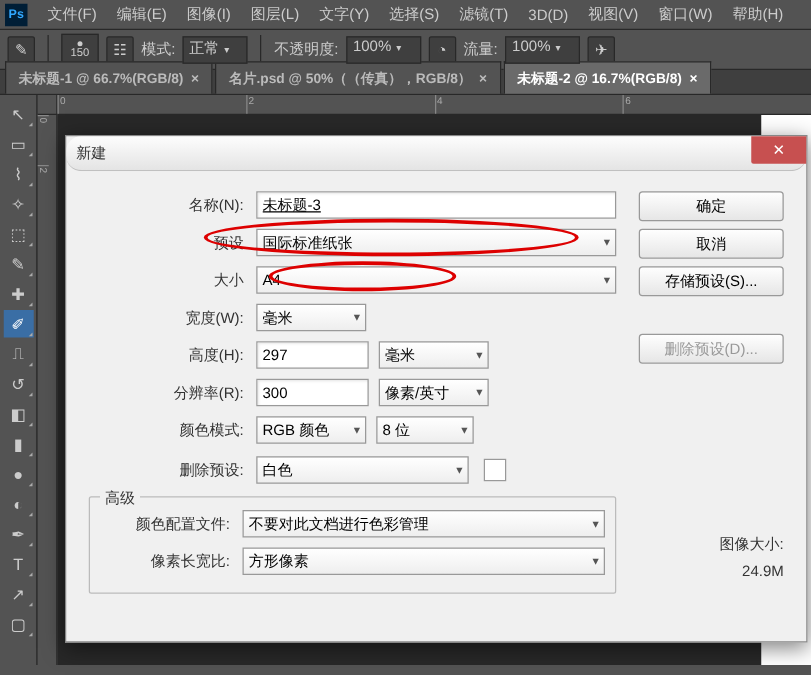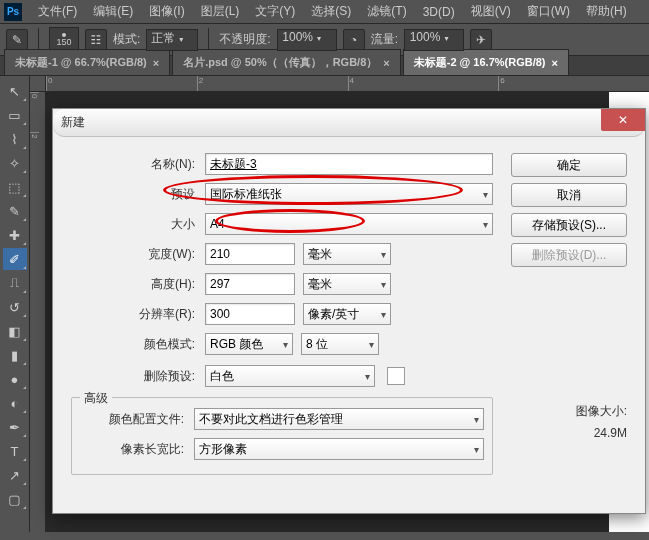--- a/index.html
+++ b/index.html
@@ -45,21 +45,21 @@
 .canvas-white { position:absolute; top:16px; right:0; width:40px; height:100%; background:#fff;}
 
 
 .dialog { position:absolute; top:108px; left:52px; width:594px; height:406px; background:#f0f0f0; border:1px solid #888; box-shadow:0 4px 16px rgba(0,0,0,0.5);}
 .dlg-title { height:28px; background: linear-gradient(#fdfdfd,#e4e4e4); border-bottom:1px solid #c0c0c0; display:flex; align-items:center; padding:0 8px; font-size:12px; color:#333;border-radius:12px;}
 .dlg-close { position:absolute; top:0; right:0; width:44px; height:22px; background:#c75050; color:#fff; display:flex; align-items:center; justify-content:center; font-size:12px; cursor:pointer; border-bottom-left-radius:2px;}
 .dlg-body { padding:16px 18px; display:flex; gap:18px;}
 .dlg-left { flex:1; }
 .dlg-right { width:116px; display:flex; flex-direction:column; gap:6px;}
 .dlg-btn { height:24px; background:linear-gradient(#fefefe,#e6e6e6); border:1px solid #999; border-radius:3px; font-size:12px; cursor:pointer; display:flex; align-items:center; justify-content:center;}
-.dlg-btn.disabled { color:#999; }
+.dlg-btn.disabled { color:#999;margin-top:24px; }
 .img-size { margin-top:130px; text-align:right; font-size:12px; color:#333;}
 .img-size .val { margin-top:6px;}
 
 .row { display:flex; align-items:center; margin-bottom:8px; gap:8px;}
 .row-label { width:126px; text-align:right; font-size:12px; color:#333; padding-right:2px;}
 .txt-input { height:22px; border:1px solid #999; background:#fff; font-size:12px; padding:0 4px; box-shadow: inset 1px 1px 2px rgba(0,0,0,0.1);}
 .txt-input.full { flex:1;text-decoration:underline; }
 .sel { height:22px; border:1px solid #999; background:linear-gradient(#fff,#eee); font-size:12px; padding:0 4px; position:relative; display:flex; align-items:center; justify-content:space-between;}
 .sel .chev { font-size:10px; color:#555; margin-left:4px;}
 .sel.full { flex:1;}
@@ -187,21 +187,20 @@
       </div>
       <div class="row">
         <div class="row-label">大小</div>
         <div class="sel full">
             <span>A4</span>
             <span class="chev">▾</span>
           </div>
       </div>
       <div class="row">
         <div class="row-label">宽度(W):</div>
-        <input class="num-input" value="210" style="">
         <div class="sel w88">
             <span>毫米</span>
             <span class="chev">▾</span>
           </div>
       </div>
       <div class="row">
         <div class="row-label">高度(H):</div>
         <input class="num-input" value="297" style="">
         <div class="sel w88">
             <span>毫米</span>

